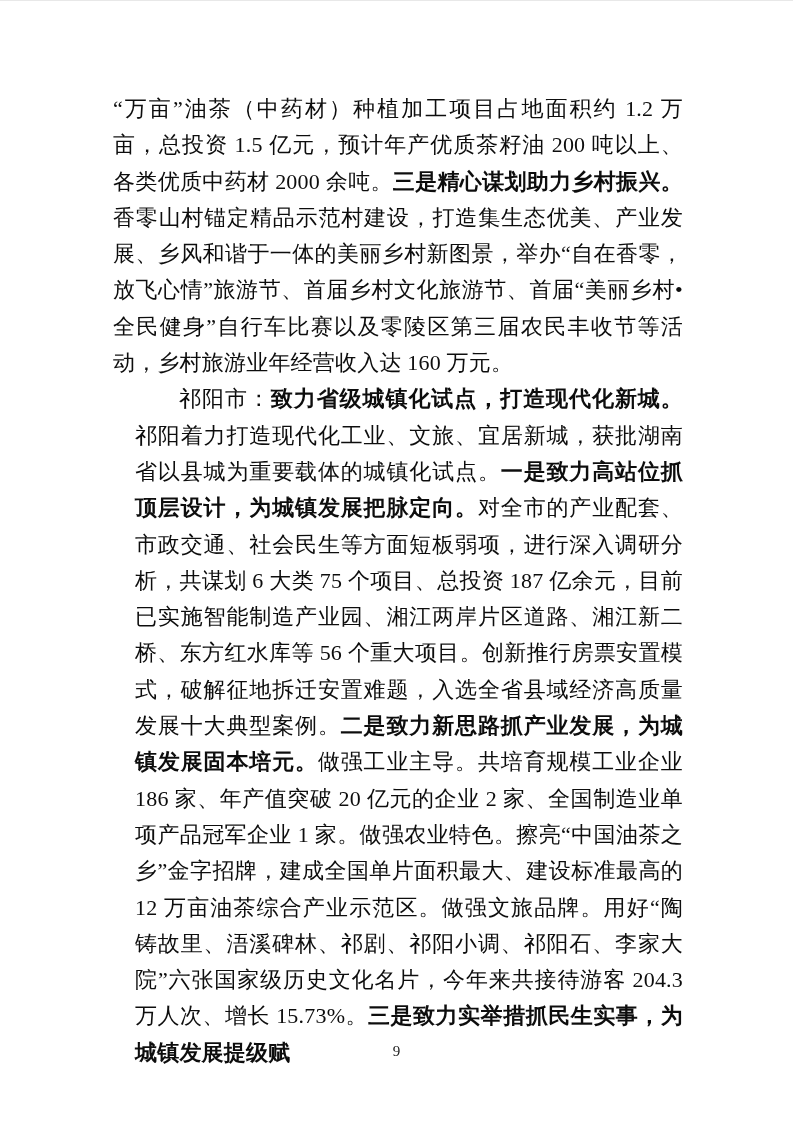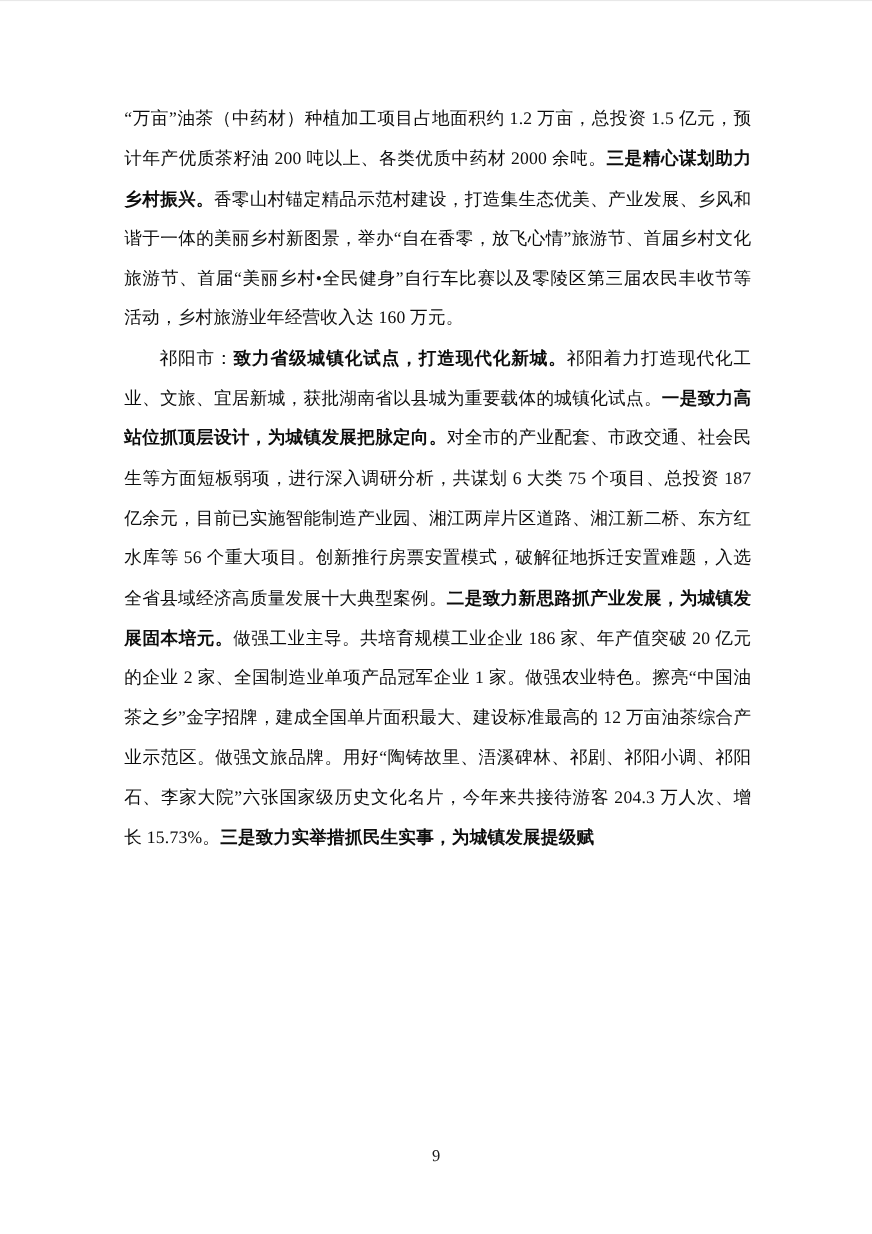--- a/index.html
+++ b/index.html
@@ -21,26 +21,27 @@
   .doc-body {
     position: absolute;
     left: 113px;
     top: 90px;
     width: 570px;
     text-align: justify;
     text-justify: inter-ideograph;
   }
   .para {
     margin: 0;
-    font-size: 16px;
+    font-size: 22px;
     line-height: 36.3px;
     letter-spacing: 0.2px;
   }
   .para.indent {
     text-indent: 2em;
+    margin-left: 22px;
   }
   .run {
     font-weight: 400;
   }
   .run.bold {
     font-weight: 700;
     font-family: "Liberation Sans", "DejaVu Sans", sans-serif;
   }
   .footer {
     position: absolute;

